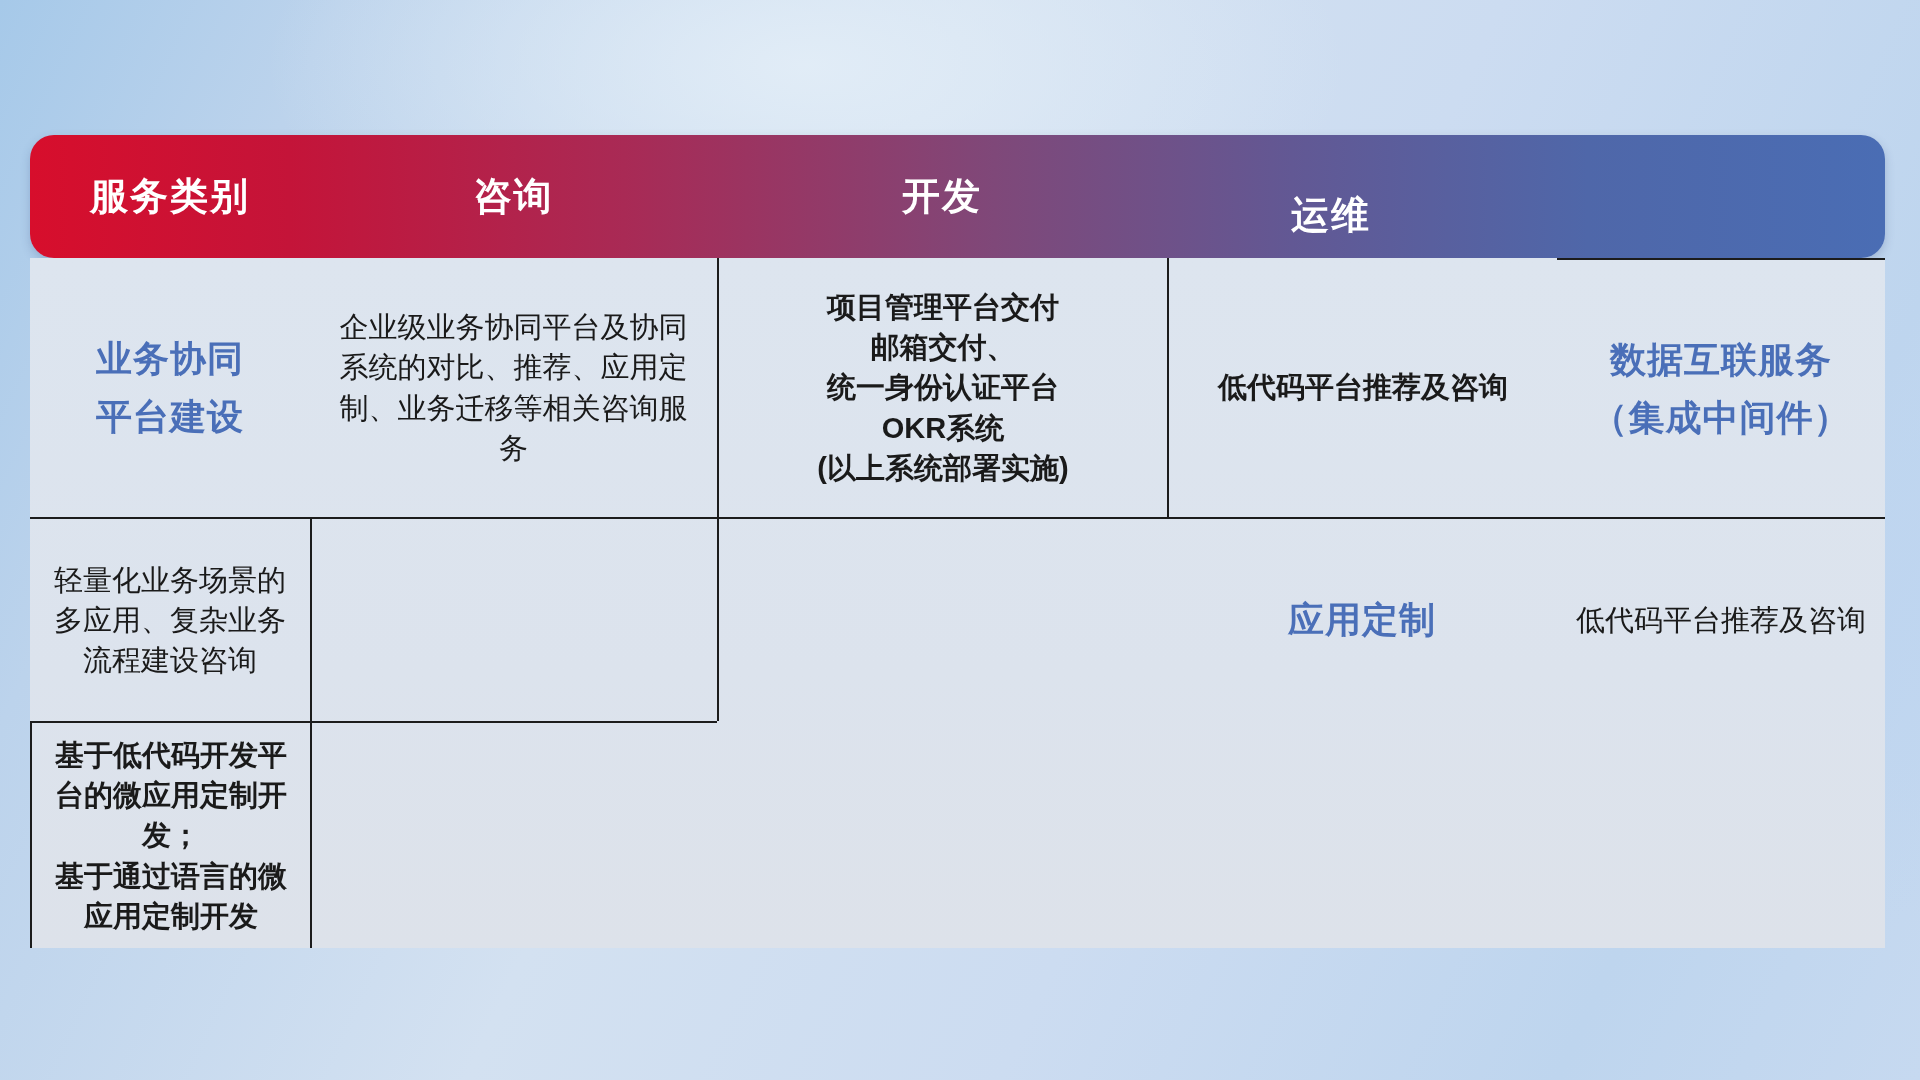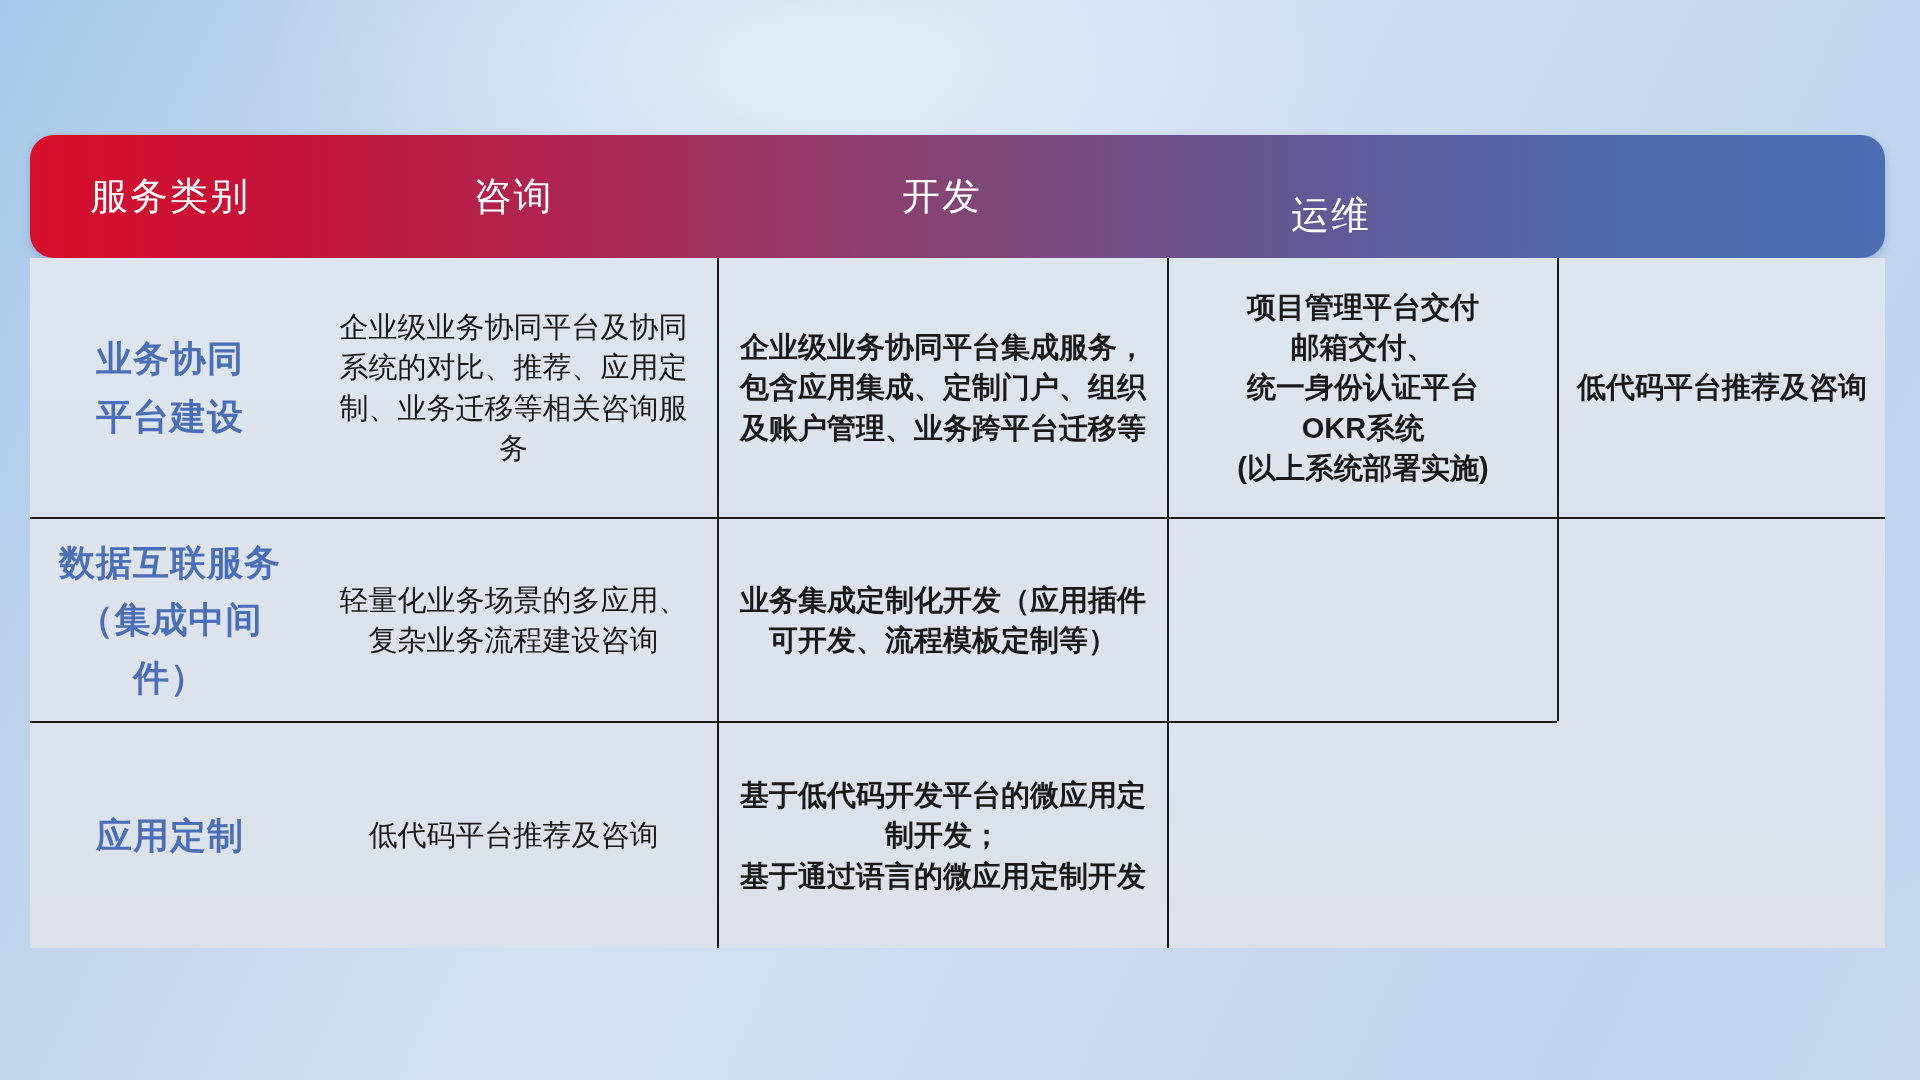--- a/index.html
+++ b/index.html
@@ -33,21 +33,21 @@
       #d70e2c 0%, #c41439 14%, #a92a55 32%, #7f4879 52%,
       #625894 68%, #4f67a9 84%, #4a6db4 100%);
     box-shadow: 0 4px 10px rgba(60,80,130,0.25);
   }
   .hcell {
     display: flex;
     align-items: center;
     justify-content: center;
     color: #ffffff;
     font-size: 38px;
-    font-weight: normal;
+    font-weight: bold;
     letter-spacing: 2px;
   }
   .hc1 { width: 280px; }
   .hc2 { width: 407px; }
   .hc3 { width: 450px; }
   .hc4 { width: 390px; }
   .hc5 { width: 328px; margin-top: 38px; }
 
   
   .tbl-body {
@@ -88,32 +88,30 @@
     <div class="hcell hc2">咨询</div>
     <div class="hcell hc3">开发</div>
     <div class="hcell hc5">运维</div>
   </div>
 
   <div class="tbl-body">
 
     <div class="cell cat">业务协同
 平台建设</div>
     <div class="cell">企业级业务协同平台及协同系统的对比、推荐、应用定制、业务迁移等相关咨询服务</div>
-    <div class="cell bl">企业级业务协同平台集成服务，包含应用集成、定制门户、组织及账户管理、业务跨平台迁移等</div>
     <div class="cell bl">项目管理平台交付
 邮箱交付、
 统一身份认证平台
 OKR系统
 (以上系统部署实施)</div>
     <div class="cell bl">低代码平台推荐及咨询</div>
 
     <div class="cell cat bt">数据互联服务
 （集成中间件）</div>
     <div class="cell bt">轻量化业务场景的多应用、复杂业务流程建设咨询</div>
-    <div class="cell bl bt">业务集成定制化开发（应用插件可开发、流程模板定制等）</div>
     <div class="cell bl bt"></div>
     <div class="cell bl bt"></div>
 
     <div class="cell cat bt">应用定制</div>
     <div class="cell bt">低代码平台推荐及咨询</div>
     <div class="cell bl bt">基于低代码开发平台的微应用定制开发；
 基于通过语言的微应用定制开发</div>
     <div class="cell bl bt"></div>
 
   </div>

